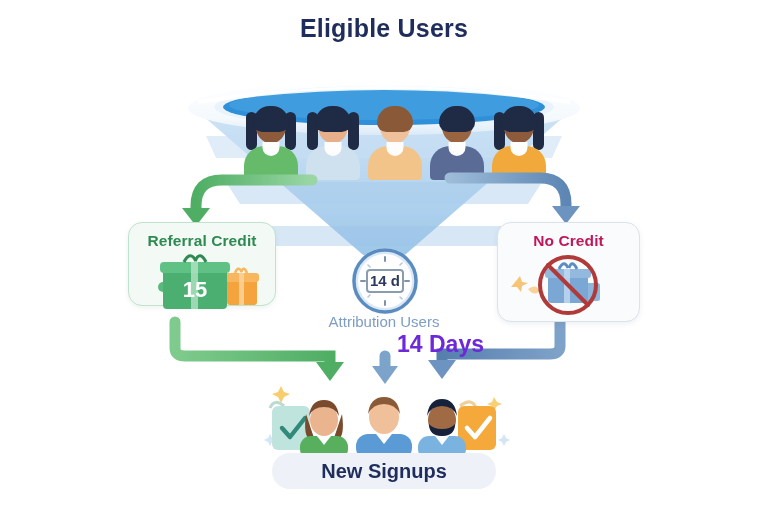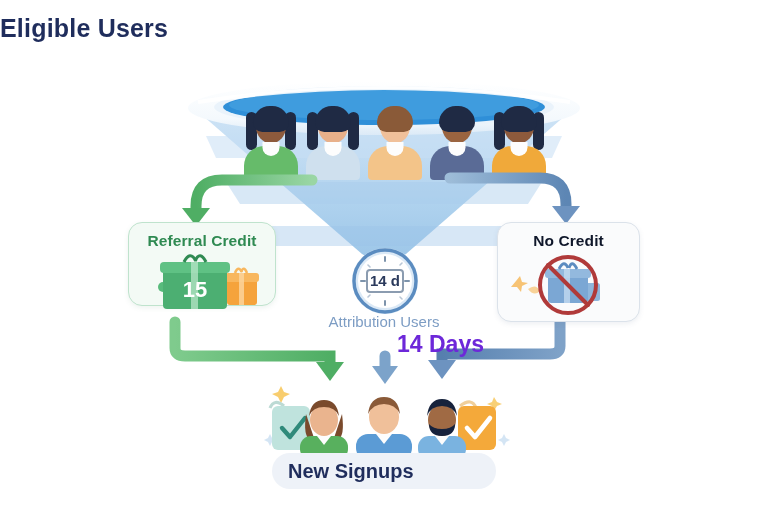--- a/index.html
+++ b/index.html
@@ -9,20 +9,21 @@
     font-family:"Liberation Sans", sans-serif;
     overflow:hidden;
     position:relative;
   }
   #stage{position:absolute;left:0;top:0;width:768px;height:512px;}
   .abs{position:absolute;}
 
   
   #title{
     left:0;top:14px;width:768px;
+    text-align:center;
     font-size:25px;font-weight:bold;
     letter-spacing:.2px;
     color:#1f2d5c;
   }
 
   
   #funnel-wrap{left:180px;top:78px;width:408px;height:180px;}
 
   
   .fav{position:absolute;bottom:78px;width:58px;height:72px;}
@@ -60,41 +61,41 @@
     position:absolute;top:9px;left:0;width:100%;text-align:center;
     font-size:15.5px;font-weight:bold;color:#2f8a52;letter-spacing:.1px;
   }
   #card-right{
     left:497px;top:222px;width:143px;height:100px;
     background:#fafbfc;border:1.6px solid #dbe2ea;
     box-shadow:0 2px 5px rgba(90,110,140,.10);
   }
   #card-right .card-title{
     position:absolute;top:9px;left:0;width:100%;text-align:center;
-    font-size:15.5px;font-weight:bold;color:#0f172a;letter-spacing:.1px;
+    font-size:15.5px;font-weight:bold;color:#be185d;letter-spacing:.1px;
   }
 
   
   #attr-label{
     left:284px;top:313px;width:200px;text-align:center;
     font-size:15px;color:#7d9dc4;font-weight:normal;
   }
   #attr-value{
     left:284px;top:331px;width:200px;text-align:right;
     font-size:23px;color:#6d28d9;font-weight:bold;
   }
 
   
   #banner{
     left:272px;top:453px;width:224px;height:36px;
     background:#eef2f8;border-radius:18px;
   }
   #banner-text{
-    position:absolute;left:16px;top:0;width:100%;height:28px;
-    line-height:36px;text-align:left;
+    position:absolute;left:0;top:0;width:100%;height:28px;
+    line-height:36px;text-align:center;
     font-size:20px;font-weight:bold;color:#1f2d5c;
   }
 </style>
 </head>
 <body>
 
 <div id="stage">
 
   <div class="abs" id="title">Eligible Users</div>
 

